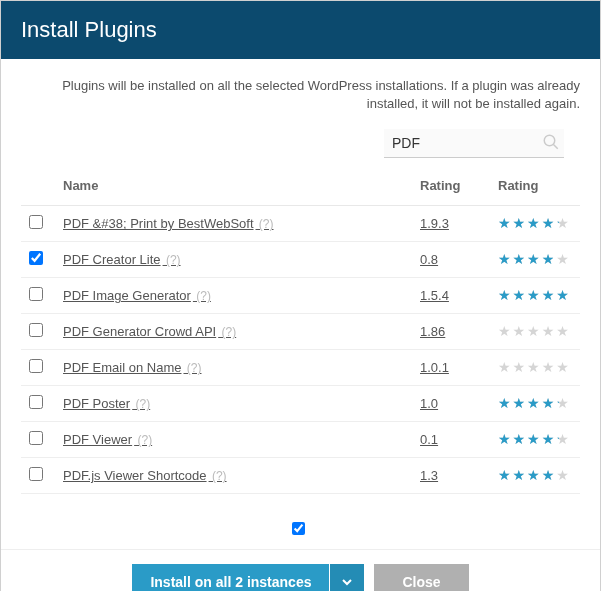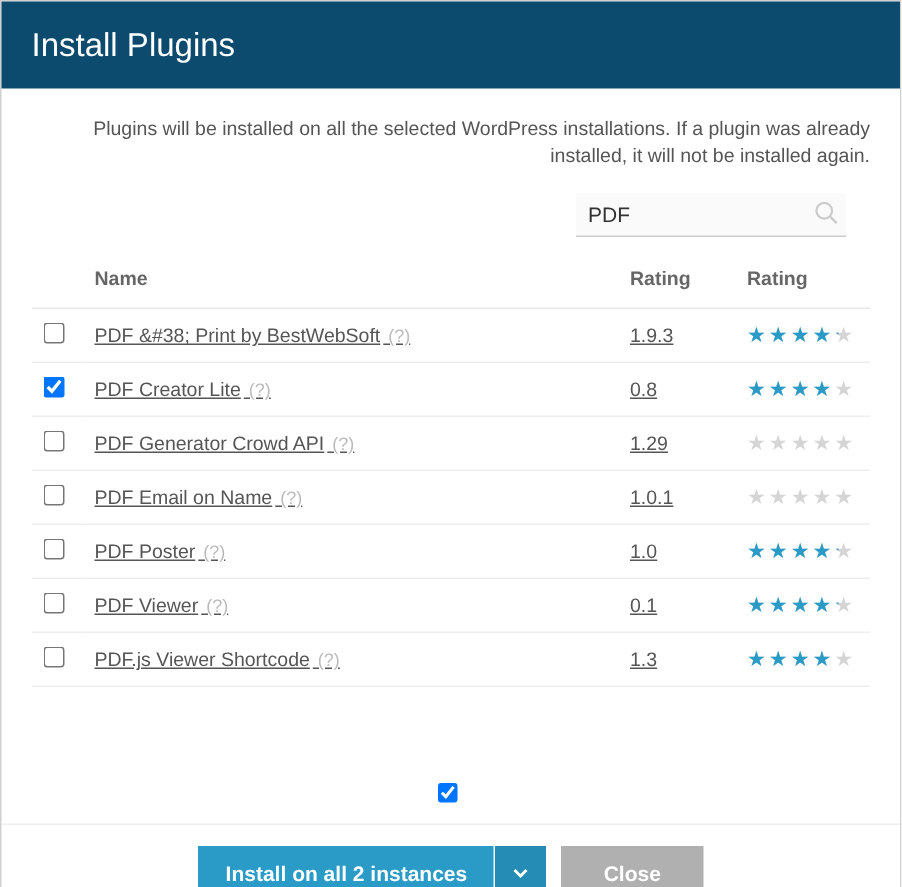--- a/index.html
+++ b/index.html
@@ -75,22 +75,28 @@
                 <td><span class="stars-wrap"><span class="stars-bg">★★★★★</span><span class="stars-fg" style="width: 84%;">★★★★★</span></span></td>
               </tr>
               <tr>
                 <td><input type="checkbox" class="cb" checked="" style=""></td>
                 <td class="name-cell"><span>PDF Creator Lite</span><span class="help-q"> (?)</span></td>
                 <td>0.8</td>
                 <td><span class="stars-wrap"><span class="stars-bg">★★★★★</span><span class="stars-fg" style="width: 76%;">★★★★★</span></span></td>
               </tr>
               <tr>
                 <td><input type="checkbox" class="cb" style=""></td>
+                <td class="name-cell"><span>PDF Image Generator</span><span class="help-q"> (?)</span></td>
+                <td>1.5.4</td>
+                <td><span class="stars-wrap"><span class="stars-bg">★★★★★</span><span class="stars-fg" style="width: 100%;">★★★★★</span></span></td>
+              </tr>
+              <tr>
+                <td><input type="checkbox" class="cb" style=""></td>
                 <td class="name-cell"><span>PDF Generator Crowd API</span><span class="help-q"> (?)</span></td>
-                <td>1.29</td>
+                <td>1.86</td>
                 <td><span class="stars-wrap"><span class="stars-bg">★★★★★</span><span class="stars-fg" style="width: 0%;">★★★★★</span></span></td>
               </tr>
               <tr>
                 <td><input type="checkbox" class="cb" style=""></td>
                 <td class="name-cell"><span>PDF Email on Name</span><span class="help-q"> (?)</span></td>
                 <td>1.0.1</td>
                 <td><span class="stars-wrap"><span class="stars-bg">★★★★★</span><span class="stars-fg" style="width: 0%;">★★★★★</span></span></td>
               </tr>
               <tr>
                 <td><input type="checkbox" class="cb" style=""></td>

